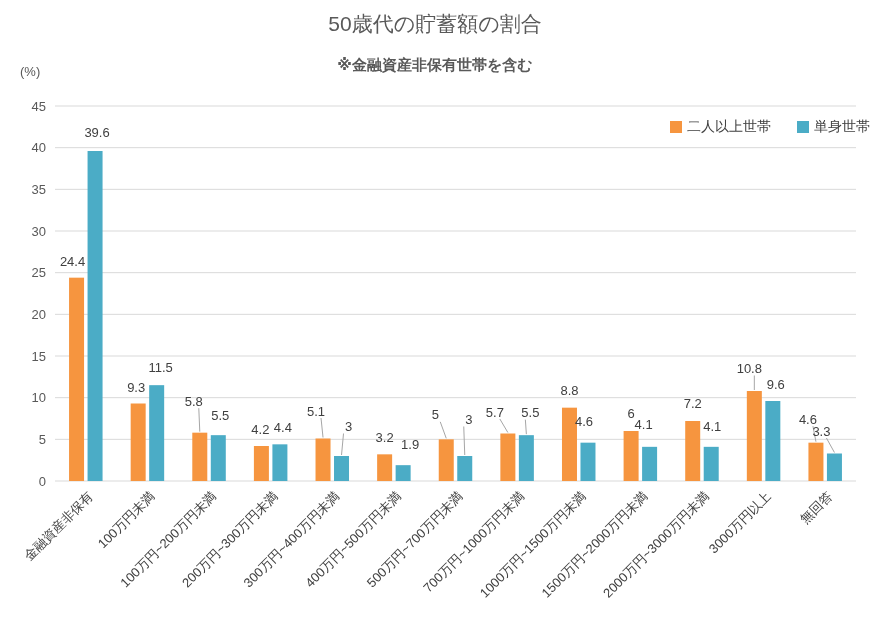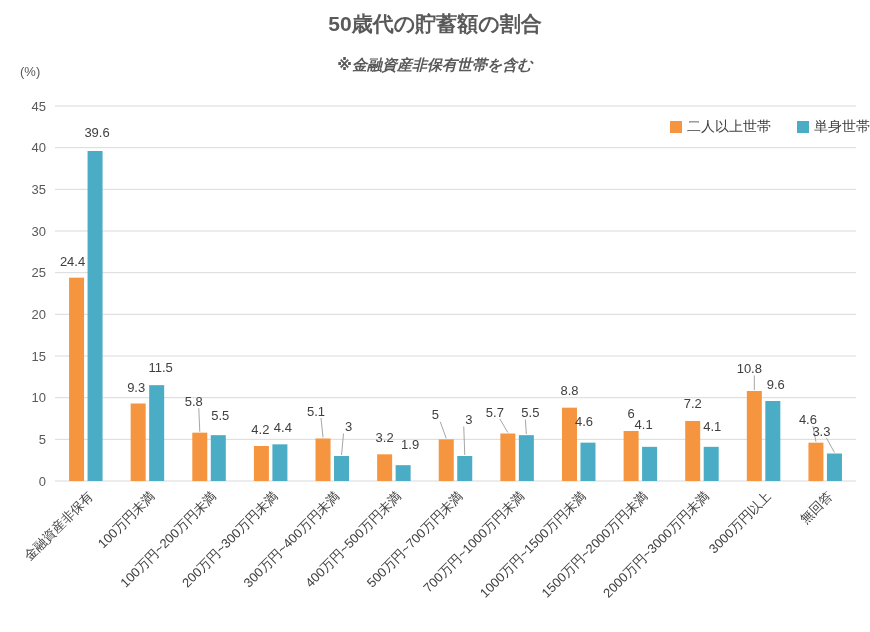--- a/index.html
+++ b/index.html
@@ -2,25 +2,25 @@
 <html><head>
 <meta charset="utf-8">
 <style>
   html,body{margin:0;padding:0;}
   body{
     width:870px;height:632px;background:#ffffff;position:relative;overflow:hidden;
     font-family:"Liberation Sans","DejaVu Sans",sans-serif;
   }
   .chart-title{
     position:absolute;top:10px;left:0;width:100%;text-align:center;
-    font-size:21px;font-weight:bold;color:#595959;
+    font-size:21px;font-weight:normal;color:#595959;
   }
   .chart-subtitle{
     position:absolute;top:56px;left:0;width:100%;text-align:center;
-    font-size:15px;font-weight:bold;color:#595959;font-style:italic;
+    font-size:15px;font-weight:bold;color:#595959;
   }
   .unit-label{
     position:absolute;top:64px;left:20px;font-size:13px;color:#595959;
   }
   .legend{
     position:absolute;top:118px;left:0;width:100%;
     display:flex;justify-content:flex-end;align-items:center;gap:26px;
     font-size:14px;color:#404040;
   }
   .legend-item{display:flex;align-items:center;gap:5px;}

